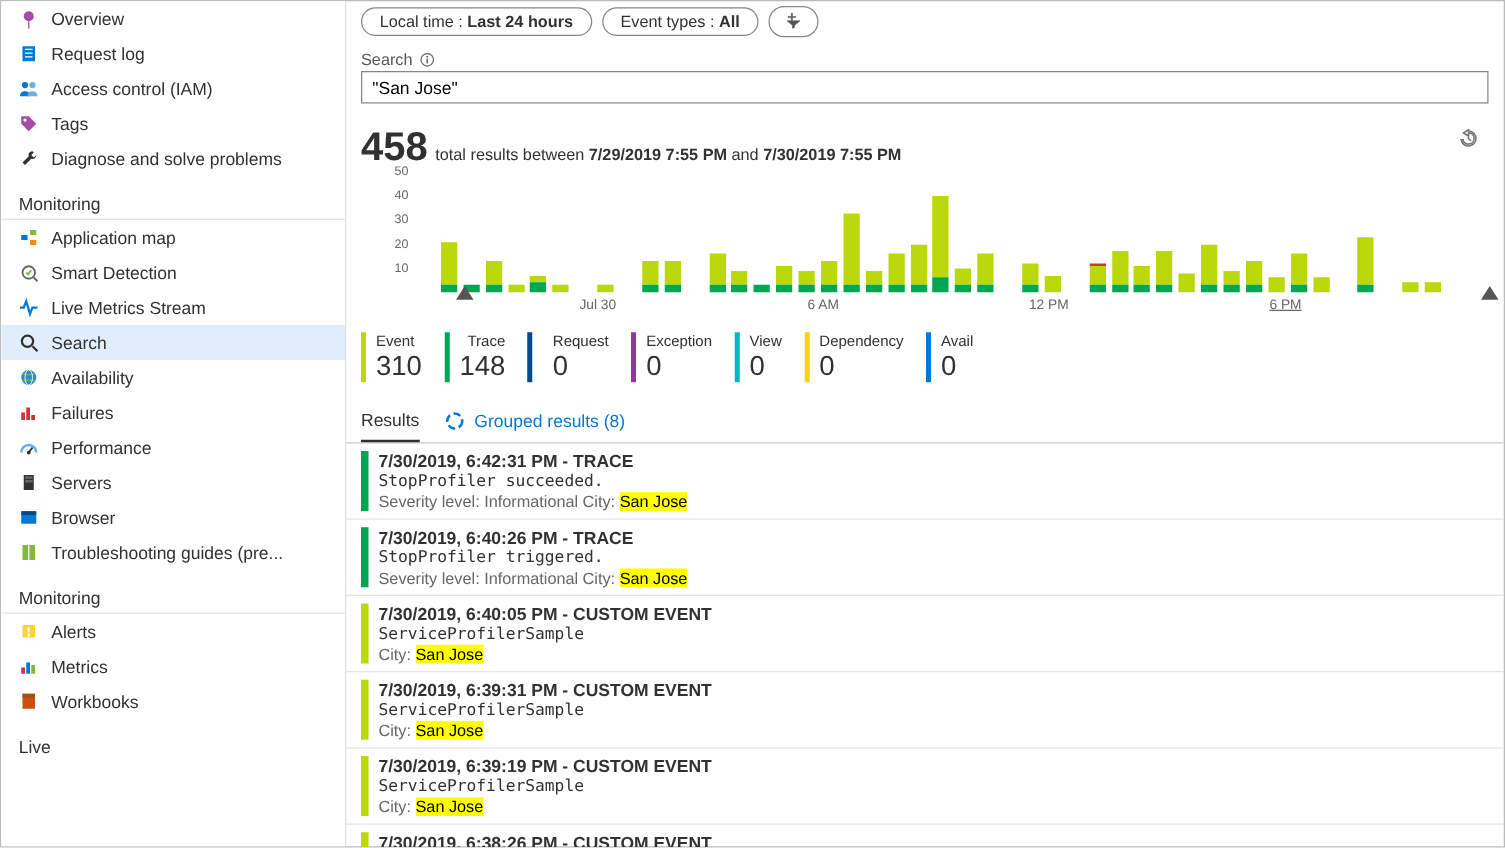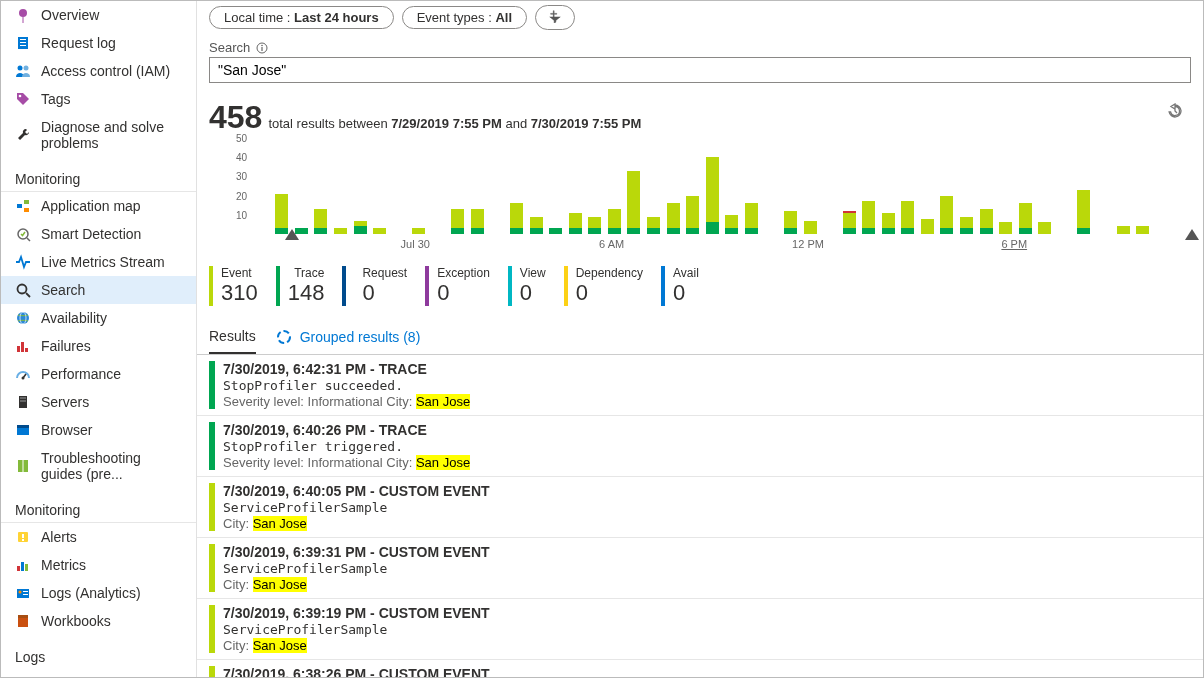--- a/index.html
+++ b/index.html
@@ -1,19 +1,19 @@
 <!DOCTYPE html>
 <html><head>
 <meta charset="utf-8">
 <style>
 * { margin:0; padding:0; box-sizing:border-box; font-family:"Segoe UI",Arial,sans-serif; }
 body { background:#fff; color:#323130; font-size:13px; display:flex; width:1204px; height:678px; overflow:hidden; border:1px solid #bbb; }
 
 
-.sidebar { width:196px; border-right:1px solid #e1e1e1; overflow-y:auto; background:#fff; position:relative; }
+.sidebar { width:276px; border-right:1px solid #e1e1e1; overflow-y:auto; background:#fff; position:relative; }
 .sidebar::-webkit-scrollbar { width:16px; }
 .sidebar::-webkit-scrollbar-track { background:#f3f3f3; }
 .sidebar::-webkit-scrollbar-thumb { background:#c8c8c8; }
 .sb-item { display:flex; align-items:center; padding:6px 10px 6px 14px; cursor:pointer; font-size:14px; color:#323130; gap:10px; }
 .sb-item.sel { background:#e0eefb; }
 .sb-item .ic { width:16px; height:16px; display:flex; align-items:center; justify-content:center; flex-shrink:0; }
 .sb-section { padding:14px 14px 4px 14px; font-size:14px; color:#323130; font-weight:400; border-bottom:1px solid #e6e6e6; }
 
 
 .main { flex:1; display:flex; flex-direction:column; overflow:hidden; }
@@ -241,39 +241,28 @@
             <rect x="2" y="9" width="3" height="5" fill="#d13438"></rect>
             <rect x="6" y="5" width="3" height="9" fill="#0078d4"></rect>
             <rect x="10" y="7" width="3" height="7" fill="#83ba3a"></rect>
           </svg>
         </span>
         <span>Metrics</span>
       </div>
       <div class="sb-item">
         <span class="ic">
           <svg viewBox="0 0 16 16">
-            <rect x="2" y="4" width="12" height="9" fill="#0078d4"></rect>
-            <circle cx="5" cy="7" r="1.5" fill="#ff8c00"></circle>
-            <rect x="8" y="6" width="5" height="1" fill="#fff"></rect>
-            <rect x="8" y="9" width="5" height="1" fill="#fff"></rect>
-          </svg>
-        </span>
-        <span>Logs (Analytics)</span>
-      </div>
-      <div class="sb-item">
-        <span class="ic">
-          <svg viewBox="0 0 16 16">
             <rect x="3" y="2" width="10" height="12" fill="#ca5010"></rect>
             <rect x="3" y="2" width="10" height="3" fill="#a74e12"></rect>
           </svg>
         </span>
         <span>Workbooks</span>
       </div>
     </div>
-  <div class="sb-section" style="border:none">Logs</div>
+  <div class="sb-section" style="border:none">Live</div>
 </div>
 
 <div class="main">
   <div class="main-scroll">
     <div class="toolbar">
       <div class="pill">
         <span>Local time : </span><b>Last 24 hours</b>
       </div>
       <div class="pill">
         <span>Event types : </span><b>All</b>

